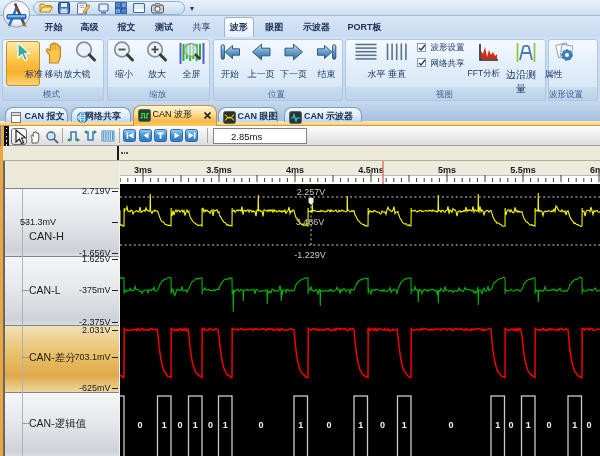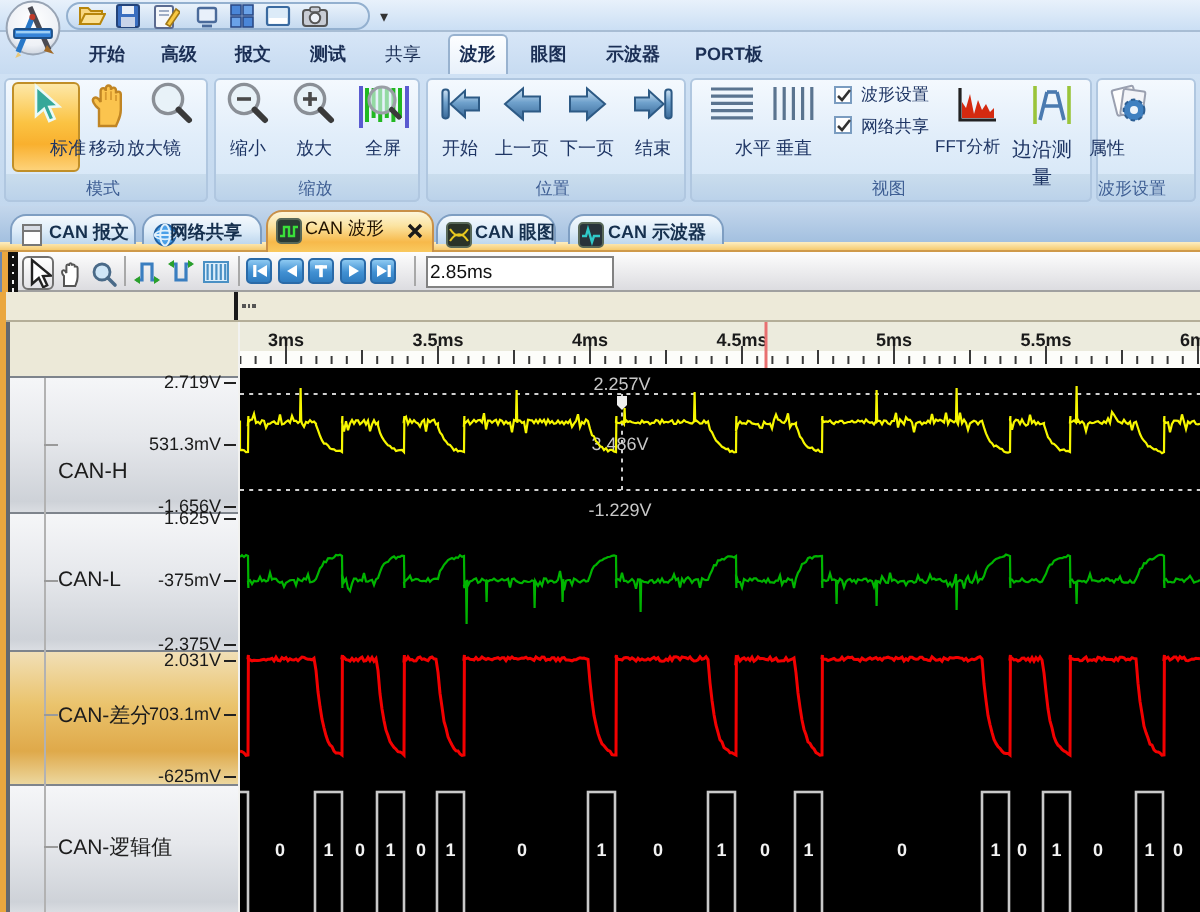--- a/index.html
+++ b/index.html
@@ -284,21 +284,21 @@
     <div style="position:absolute;left:169.5px;top:129px;width:13px;height:13px;border-radius:2.5px;border:1px solid #2a6aa8;background:linear-gradient(#8ecaf2,#4190d2 55%,#2f7cc0);box-sizing:border-box"></div>
     <svg style="position:absolute;left:170.5px;top:130px" width="11" height="11" viewBox="0 0 11 11">
       <polygon points="3.5,2.5 3.5,8.5 8.5,5.5" fill="#fff"></polygon>
     </svg>
     <div style="position:absolute;left:185px;top:129px;width:13px;height:13px;border-radius:2.5px;border:1px solid #2a6aa8;background:linear-gradient(#8ecaf2,#4190d2 55%,#2f7cc0);box-sizing:border-box"></div>
     <svg style="position:absolute;left:186px;top:130px" width="11" height="11" viewBox="0 0 11 11">
       <polygon points="2.5,2.5 2.5,8.5 7.5,5.5" fill="#fff"></polygon>
       <rect x="7.8" y="2.5" width="1.6" height="6" fill="#fff"></rect>
     </svg>
     <div style="position:absolute;left:207px;top:128px;width:1px;height:15px;background:#a8a8a8"></div>
-    <div style="position:absolute;left:213px;top:127.5px;width:94px;height:16px;background:#fff;border:1px solid #828282;box-sizing:border-box;font-size:9.5px;color:#111;padding:2px 0 0 1px">2.85ms</div>
+    <div style="position:absolute;left:213px;top:127.5px;width:94px;height:16px;background:#fff;border:1px solid #828282;box-sizing:border-box;font-size:9.5px;color:#111;padding:2px 0 0 17px">2.85ms</div>
 
 <div style="position:absolute;left:0;top:146px;width:600px;height:15px;background:#edead9;border-bottom:1px solid #b4ae98;box-sizing:border-box"></div>
 <div style="position:absolute;left:0;top:146px;width:3px;height:310px;background:#eaa73f"></div>
 <div style="position:absolute;left:3px;top:161px;width:1.5px;height:295px;background:#64686e"></div>
 
 <div style="position:absolute;left:4.5px;top:161px;width:114px;height:27px;background:#ece9d8"></div>
 <div style="position:absolute;left:116.5px;top:146px;width:2.5px;height:14px;background:#1a1a1a"></div>
 <div style="position:absolute;left:121px;top:152px;width:1.5px;height:1.5px;background:#555"></div>
     <div style="position:absolute;left:123.5px;top:152px;width:1.5px;height:1.5px;background:#555"></div>
     <div style="position:absolute;left:126px;top:152px;width:1.5px;height:1.5px;background:#555"></div>
@@ -433,21 +433,21 @@
     <div style="position:absolute;left:21.5px;top:221.5px;width:7px;height:1px;background:#9a9a9a"></div>
     <div style="position:absolute;left:29px;top:230px;font-size:11px;color:#1c1c1c;white-space:nowrap">CAN-H</div>
     <div style="position:absolute;left:21.5px;top:290px;width:7px;height:1px;background:#9a9a9a"></div>
     <div style="position:absolute;left:29px;top:284px;font-size:10.5px;color:#1c1c1c;white-space:nowrap">CAN-L</div>
     <div style="position:absolute;left:21.5px;top:356.5px;width:7px;height:1px;background:#9a9a9a"></div>
     <div style="position:absolute;left:29px;top:350.5px;font-size:10.5px;color:#1c1c1c;white-space:nowrap">CAN-差分</div>
     <div style="position:absolute;left:21.5px;top:423px;width:7px;height:1px;background:#9a9a9a"></div>
     <div style="position:absolute;left:29px;top:417px;font-size:10.5px;color:#1c1c1c;white-space:nowrap">CAN-逻辑值</div>
     <div style="position:absolute;left:20px;top:186px;width:90.5px;text-align:right;font-size:9px;color:#1a1a1a;white-space:nowrap">2.719V</div>
     <div style="position:absolute;left:112px;top:191px;width:6px;height:1px;background:#222"></div>
-    <div style="position:absolute;left:20px;top:216.5px;width:90.5px;text-align:right;font-size:9px;color:#1a1a1a;white-space:nowrap">531.3mV</div>
+    <div style="position:absolute;left:20px;top:216.5px;width:90.5px;text-align:left;font-size:9px;color:#1a1a1a;white-space:nowrap">531.3mV</div>
     <div style="position:absolute;left:112px;top:221.5px;width:6px;height:1px;background:#222"></div>
     <div style="position:absolute;left:20px;top:247.5px;width:90.5px;text-align:right;font-size:9px;color:#1a1a1a;white-space:nowrap">-1.656V</div>
     <div style="position:absolute;left:112px;top:252.5px;width:6px;height:1px;background:#222"></div>
     <div style="position:absolute;left:20px;top:253.5px;width:90.5px;text-align:right;font-size:9px;color:#1a1a1a;white-space:nowrap">1.625V</div>
     <div style="position:absolute;left:112px;top:258.5px;width:6px;height:1px;background:#222"></div>
     <div style="position:absolute;left:20px;top:285px;width:90.5px;text-align:right;font-size:9px;color:#1a1a1a;white-space:nowrap">-375mV</div>
     <div style="position:absolute;left:112px;top:290px;width:6px;height:1px;background:#222"></div>
     <div style="position:absolute;left:20px;top:316.5px;width:90.5px;text-align:right;font-size:9px;color:#1a1a1a;white-space:nowrap">-2.375V</div>
     <div style="position:absolute;left:112px;top:321.5px;width:6px;height:1px;background:#222"></div>
     <div style="position:absolute;left:20px;top:324.5px;width:90.5px;text-align:right;font-size:9px;color:#1a1a1a;white-space:nowrap">2.031V</div>

